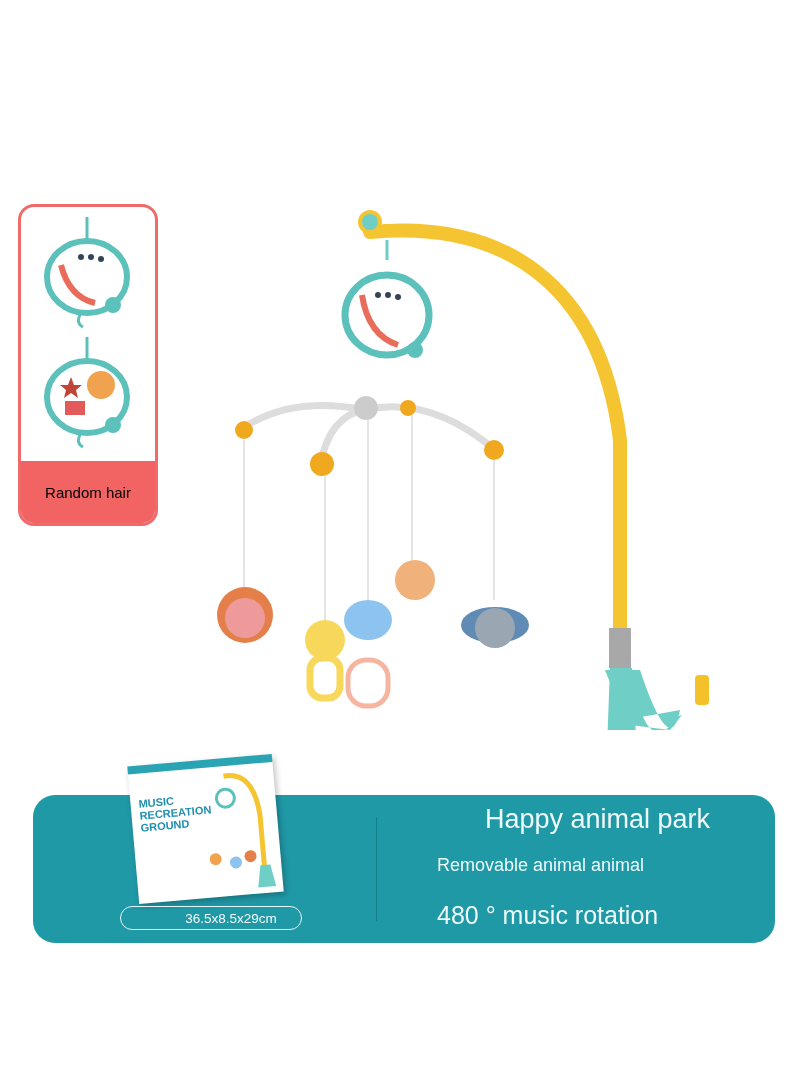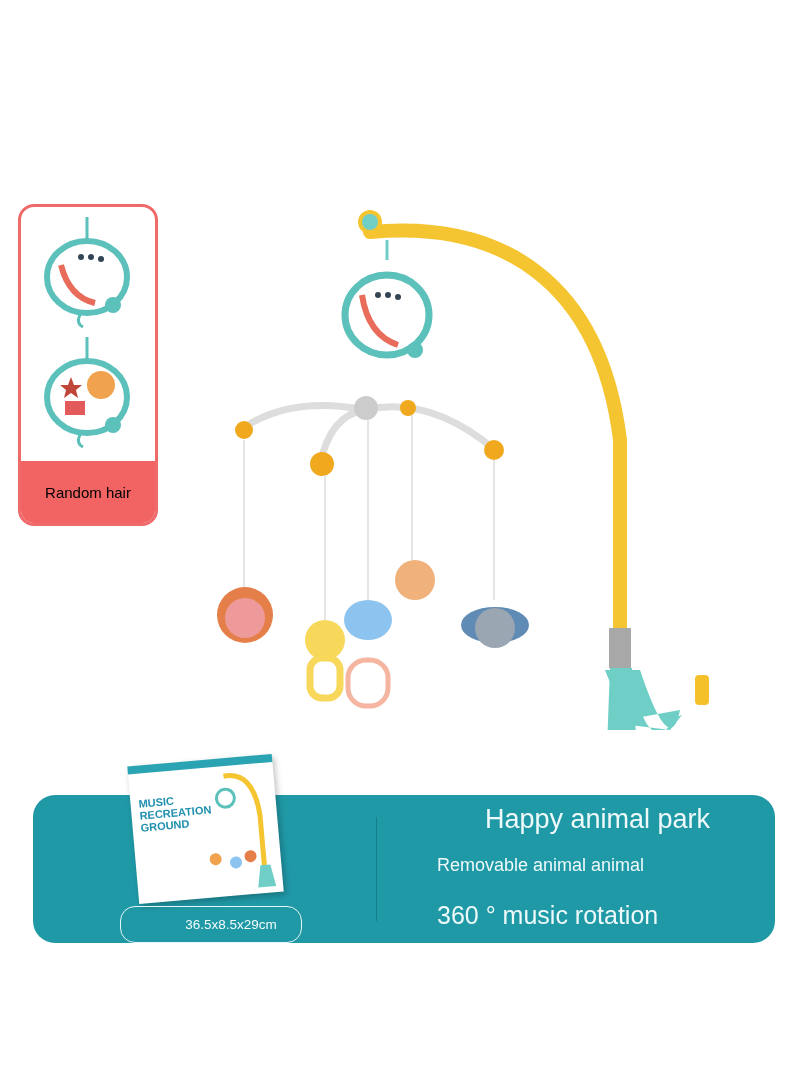--- a/index.html
+++ b/index.html
@@ -4,21 +4,21 @@
 <style>
   html,body{margin:0;padding:0;background:#ffffff;}
   body{width:800px;height:1091px;position:relative;overflow:hidden;font-family:"Liberation Sans",sans-serif;}
   .abs{position:absolute;}
   
   .variant-card{left:18px;top:204px;width:140px;height:322px;border:3px solid #f06a6a;border-radius:16px;box-sizing:border-box;background:#fff;overflow:hidden;}
   .variant-label{position:absolute;left:0;bottom:0;width:100%;height:62px;background:#f26464;color:#000000;font-size:15px;display:flex;align-items:center;justify-content:center;}
   
   .banner{left:33px;top:795px;width:742px;height:148px;background:#2099a7;border-radius:22px;}
   .divider{left:376px;top:817px;width:1px;height:104px;background:#157e8a;}
-  .size-pill{left:120px;top:906px;width:182px;height:37px;border:1.5px solid #e6f6f8;border-radius:15px;box-sizing:border-box;color:#f2fbfc;font-size:13.5px;display:flex;align-items:center;justify-content:center;padding-left:40px;}
+  .size-pill{left:120px;top:906px;width:182px;height:24px;border:1.5px solid #e6f6f8;border-radius:15px;box-sizing:border-box;color:#f2fbfc;font-size:13.5px;display:flex;align-items:center;justify-content:center;padding-left:40px;}
   .feat-title{left:437px;top:804px;color:#eef9fa;font-size:27px;margin-left:48px;}
   .feat-sub{left:437px;top:855px;color:#eef9fa;font-size:18px;}
   .feat-rot{left:437px;top:901px;color:#eef9fa;font-size:25px;}
   
   .box{left:133px;top:760px;width:145px;height:138px;background:#fff;transform:rotate(-5deg);box-shadow:2px 3px 6px rgba(0,0,0,.25);}
   .box-top{position:absolute;left:0;top:0;width:100%;height:8px;background:#2aa3b3;}
   .box-title{position:absolute;left:8px;top:32px;color:#1f8fb0;font-weight:bold;font-size:11px;line-height:12px;}
 </style>
 </head>
 <body>
@@ -110,13 +110,13 @@
     <circle cx="80" cy="100" r="6" fill="#f0a24e"></circle>
       <circle cx="100" cy="105" r="6" fill="#8cc4ef"></circle>
       <circle cx="115" cy="100" r="6" fill="#e57f4a"></circle>
   </svg>
 </div>
 
 <div class="abs size-pill">36.5x8.5x29cm</div>
 
 <div class="abs feat-title">Happy animal park</div>
 <div class="abs feat-sub">Removable animal animal</div>
-<div class="abs feat-rot">360 ° music rotation</div>
+<div class="abs feat-rot">480 ° music rotation</div>
 
 </body></html>

